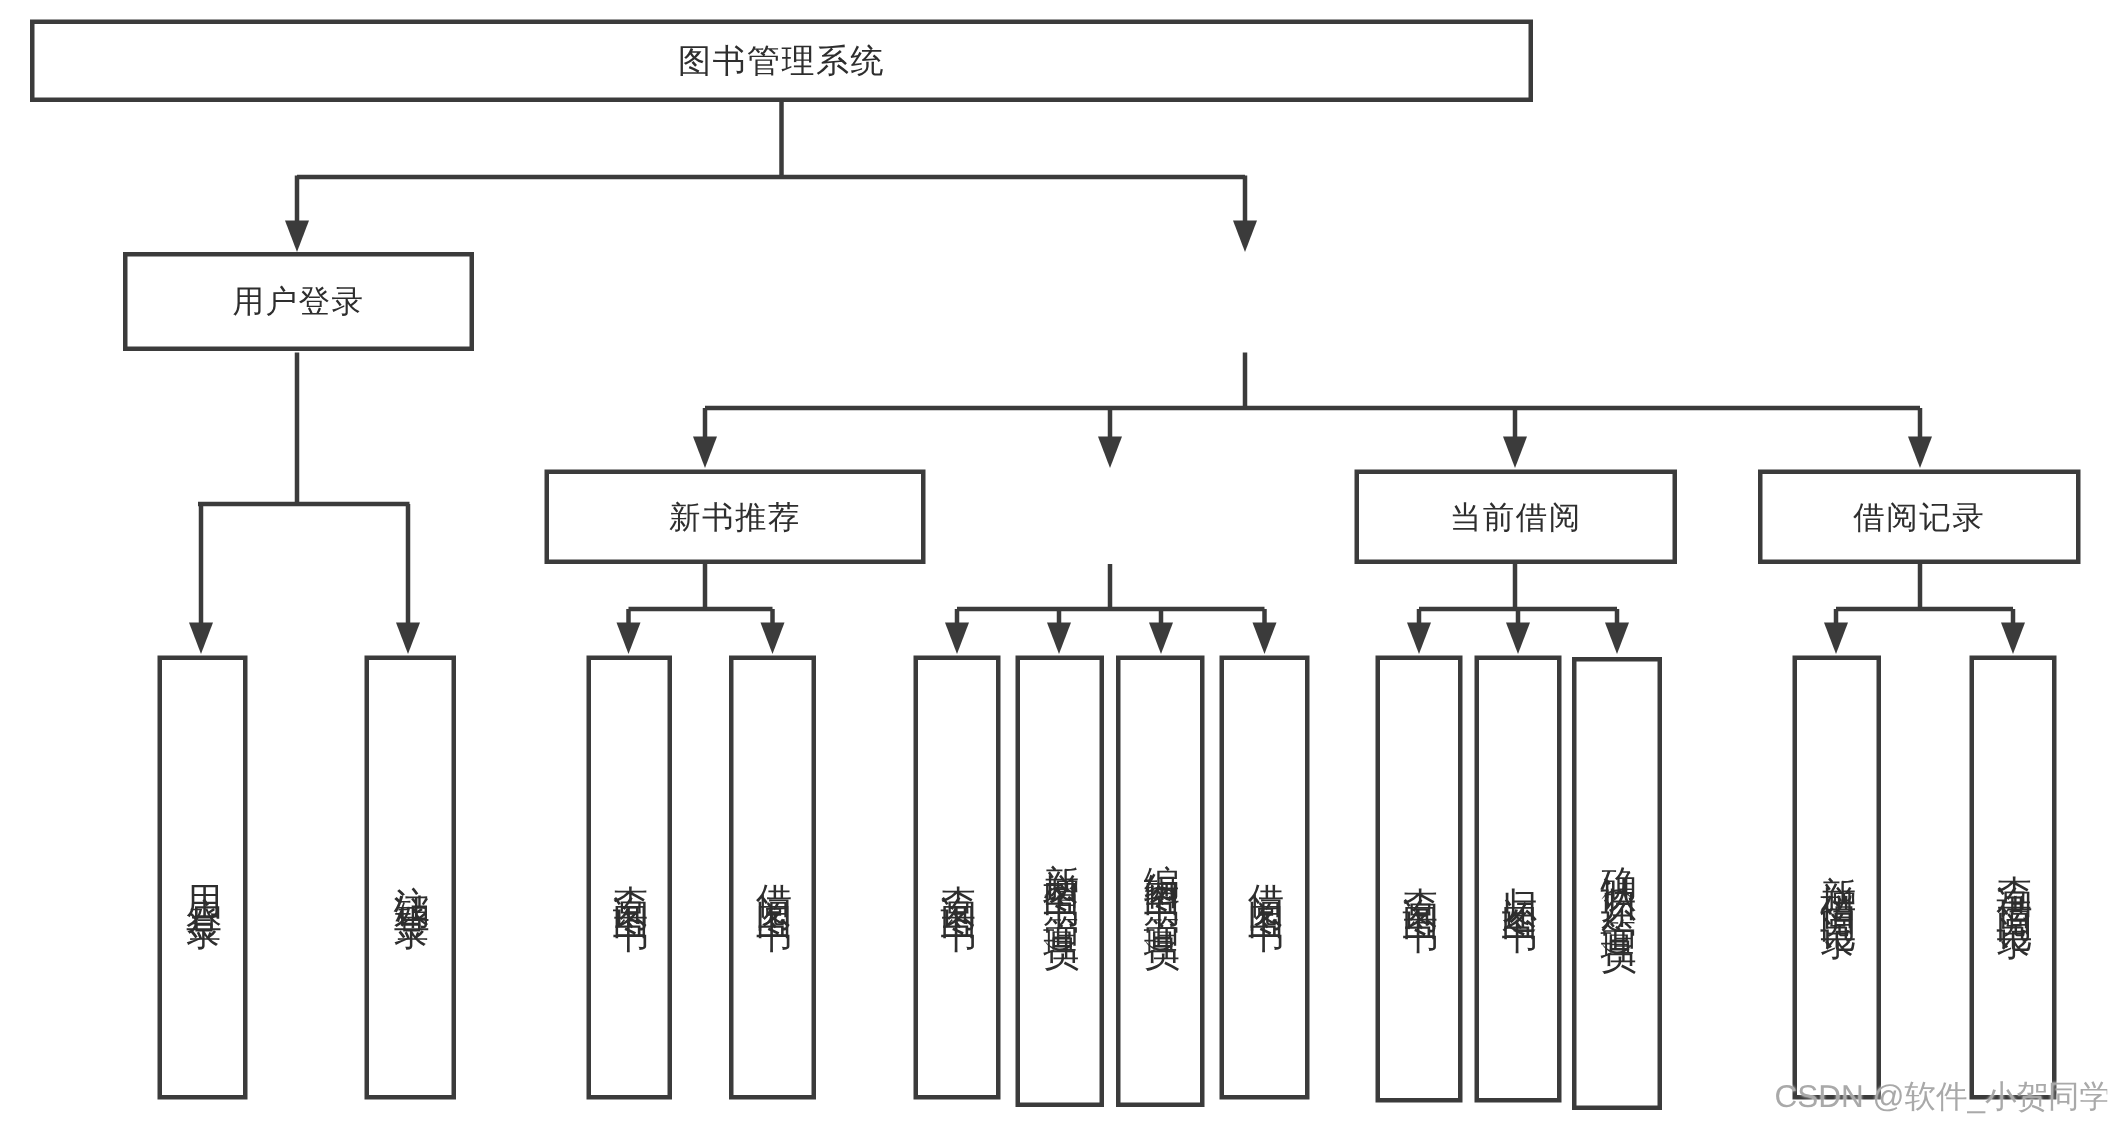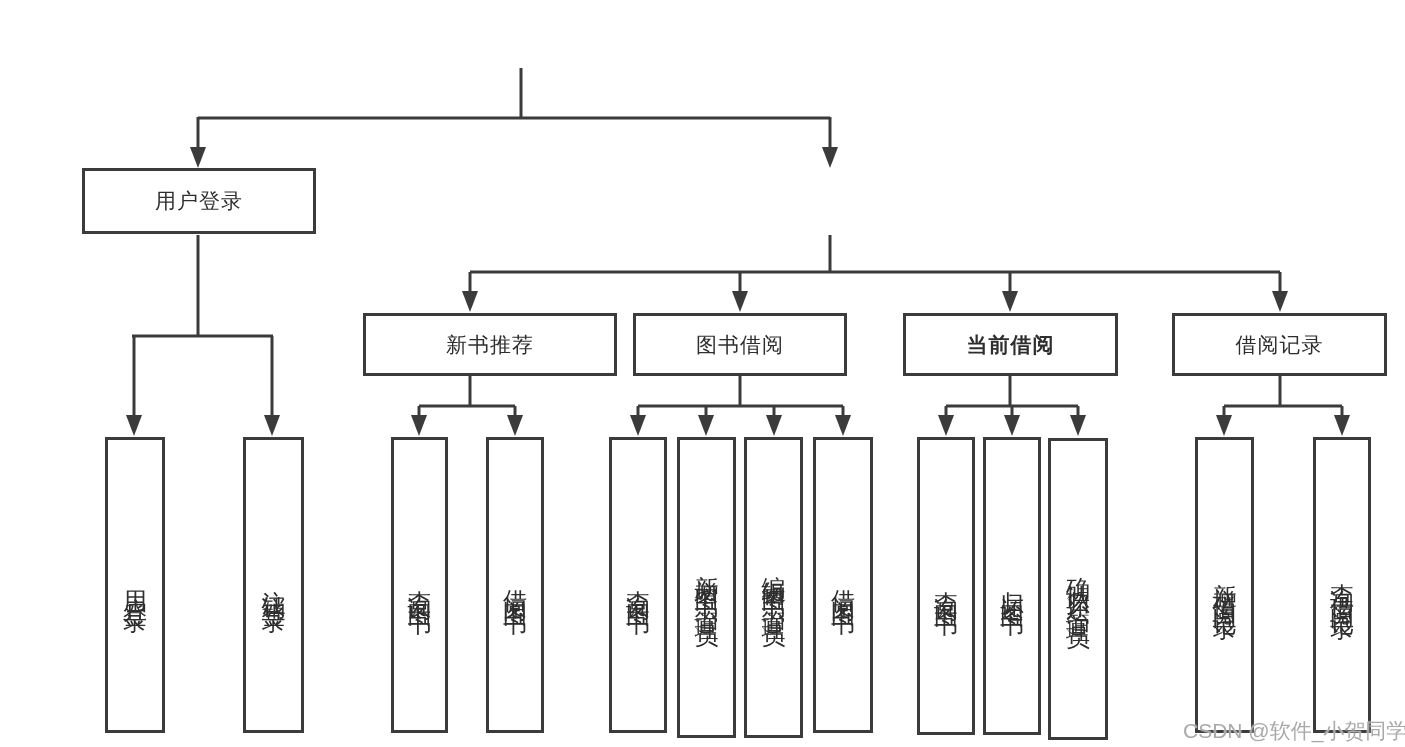--- a/index.html
+++ b/index.html
@@ -115,26 +115,26 @@
       <use href="#ah" x="774" y="436"></use>
       <use href="#ah" x="843" y="436"></use>
       <use href="#ah" x="946" y="436"></use>
       <use href="#ah" x="1012" y="436"></use>
       <use href="#ah" x="1078" y="436"></use>
       <use href="#ah" x="1224" y="436"></use>
       <use href="#ah" x="1342" y="436"></use>
     </g>
   </svg>
 
+  <div class="node root" style="left:20px; top:13px; width:1002px; height:55px;">图书管理系统</div>
 
   <div class="node lvl" style="left:82px; top:168px; width:234px; height:66px;">用户登录</div>
 
   <div class="node lvl" style="left:363px; top:313px; width:254px; height:63px;">新书推荐</div>
-  <div class="node lvl" style="left:633px; top:313px; width:214px; height:63px;">图书借阅</div>
-  <div class="node lvl" style="left:903px; top:313px; width:215px; height:63px;font-weight:bold;">当前借阅</div>
+  <div class="node lvl" style="left:903px; top:313px; width:215px; height:63px;">当前借阅</div>
   <div class="node lvl" style="left:1172px; top:313px; width:215px; height:63px;">借阅记录</div>
 
   <div class="node leaf" style="left:105px; top:437px; width:60px; height:296px;">用户登录</div>
   <div class="node leaf" style="left:243px; top:437px; width:61px; height:296px;">注销登录</div>
 
   <div class="node leaf" style="left:391px; top:437px; width:57px; height:296px;">查询图书</div>
   <div class="node leaf" style="left:486px; top:437px; width:58px; height:296px;">借阅图书</div>
 
   <div class="node leaf" style="left:609px; top:437px; width:58px; height:296px;">查询图书</div>
   <div class="node leaf" style="left:677px; top:437px; width:59px; height:301px;">新增图书（管理员）</div>

